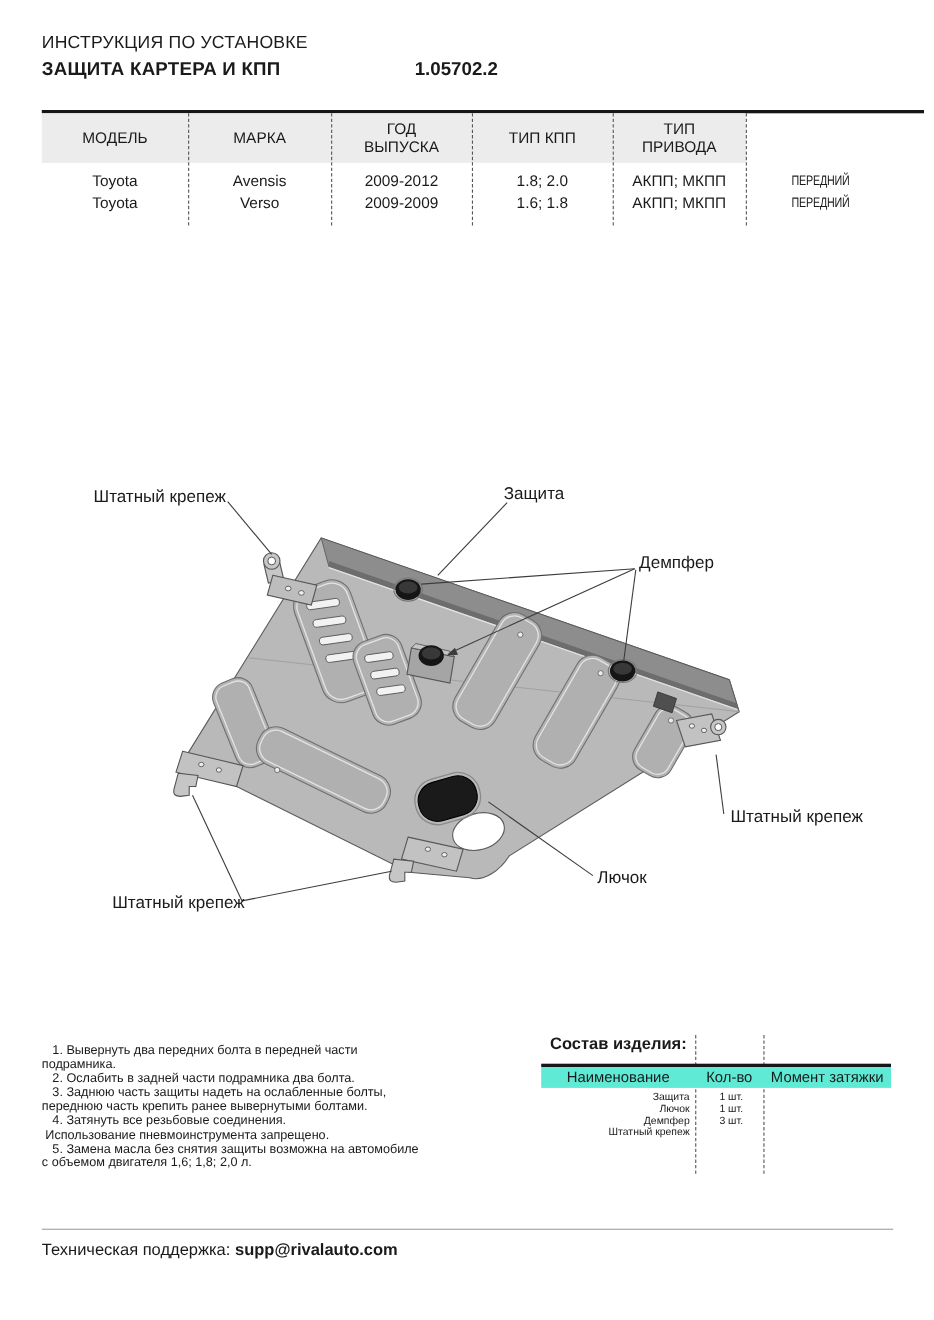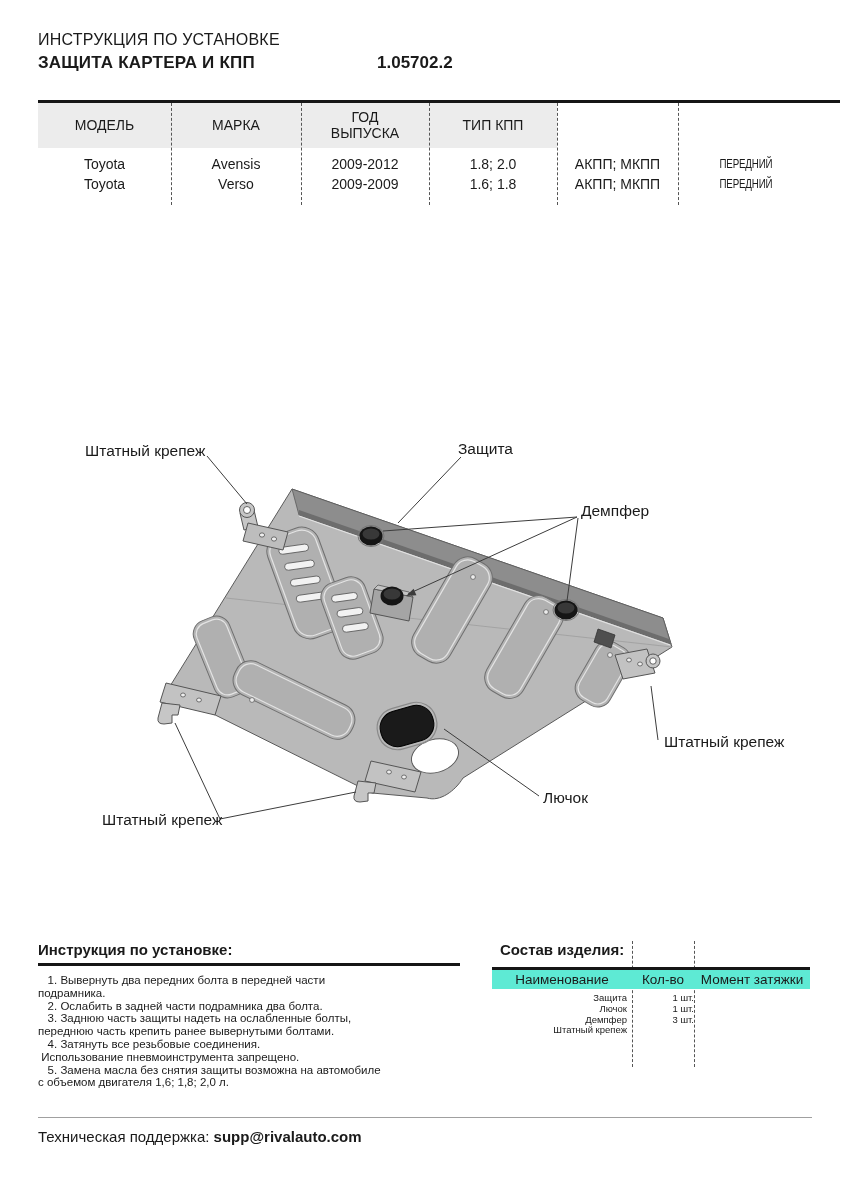--- a/index.html
+++ b/index.html
@@ -39,21 +39,21 @@
   
   #parts{left:492px;top:941px;width:318px;height:126px;}
   #parts .blk-title{position:absolute;left:8px;top:0;font-size:15px;font-weight:bold;background:transparent;}
   .parts-rule{position:absolute;left:0;top:26px;width:318px;height:3px;background:#161616;}
   .parts-grid{display:grid;grid-template-columns:140px 62px 116px;}
   #parts-head{position:absolute;left:0;top:29px;width:318px;background:#5eead4;}
   #parts-head .cell{height:19px;display:flex;align-items:center;justify-content:center;font-size:13.5px;}
   #parts-rows{position:absolute;left:0;top:52px;width:318px;}
   #parts-rows .cell{height:10.8px;font-size:9.5px;line-height:10.8px;}
   #parts-rows .name{text-align:right;padding-right:5px;}
-  #parts-rows .qty{text-align:right;}
+  #parts-rows .qty{text-align:left;padding-left:22px;}
   .parts-sep{position:absolute;top:0;height:126px;width:0;border-left:1px dashed #555;}
 
   
   #footer-rule{left:38px;top:1117px;width:774px;height:1px;background:#a0a0a0;}
   #footer{left:38px;top:1126px;font-size:15px;line-height:1.42;}
   #footer .email{font-weight:bold;}
 </style>
 </head>
 <body>
 
@@ -62,20 +62,22 @@
 <div class="abs" id="hdr-partnum">1.05702.2</div>
 
 <div class="abs" id="vt-topline"></div>
 <div class="abs" id="vtable" style="position:absolute;">
   <div class="vt-grid vt-head">
     <div class="cell">МОДЕЛЬ</div>
     <div class="cell">МАРКА</div>
     <div class="cell">ГОД
 ВЫПУСКА</div>
     <div class="cell">ТИП КПП</div>
+    <div class="cell">ТИП
+ПРИВОДА</div>
   </div>
   <div class="vt-rows">
     <div class="vt-grid vt-row">
       <div class="cell">Toyota</div>
       <div class="cell">Avensis</div>
       <div class="cell">2009-2012</div>
       <div class="cell">1.8; 2.0</div>
       <div class="cell">АКПП; МКПП</div>
       <div class="cell">
           <span class="condensed">ПЕРЕДНИЙ</span>
@@ -245,21 +247,20 @@
 
   <text x="85" y="456">Штатный крепеж</text>
   <text x="458" y="454">Защита</text>
   <text x="581" y="516">Демпфер</text>
   <text x="664" y="747">Штатный крепеж</text>
   <text x="543" y="803">Лючок</text>
   <text x="102" y="825">Штатный крепеж</text>
 </svg>
 
 <div class="abs" id="install">
-  <div class="blk-title">Инструкция по установке:</div>
   <div class="steps">   1. Вывернуть два передних болта в передней части
 подрамника.
    2. Ослабить в задней части подрамника два болта.
    3. Заднюю часть защиты надеть на ослабленные болты,
 переднюю часть крепить ранее вывернутыми болтами.
    4. Затянуть все резьбовые соединения.
  Использование пневмоинструмента запрещено.
    5. Замена масла без снятия защиты возможна на автомобиле
 с объемом двигателя 1,6; 1,8; 2,0 л.</div>
 </div>

